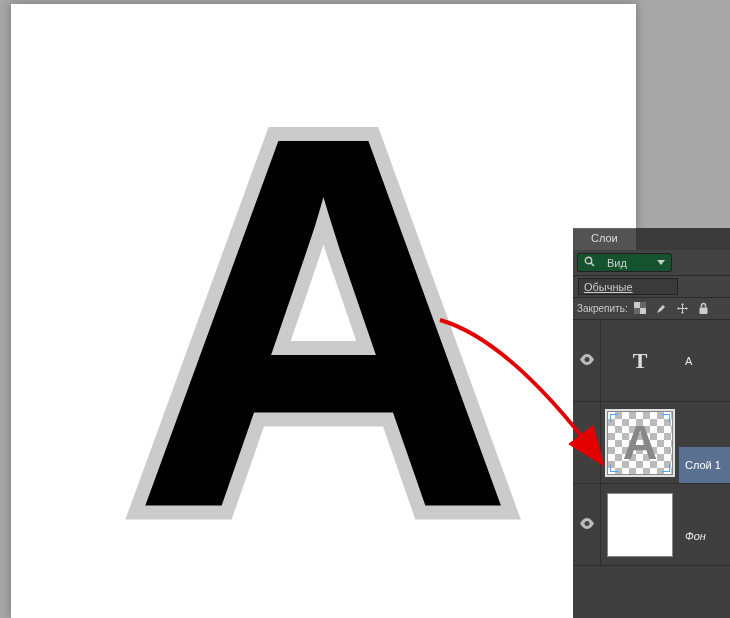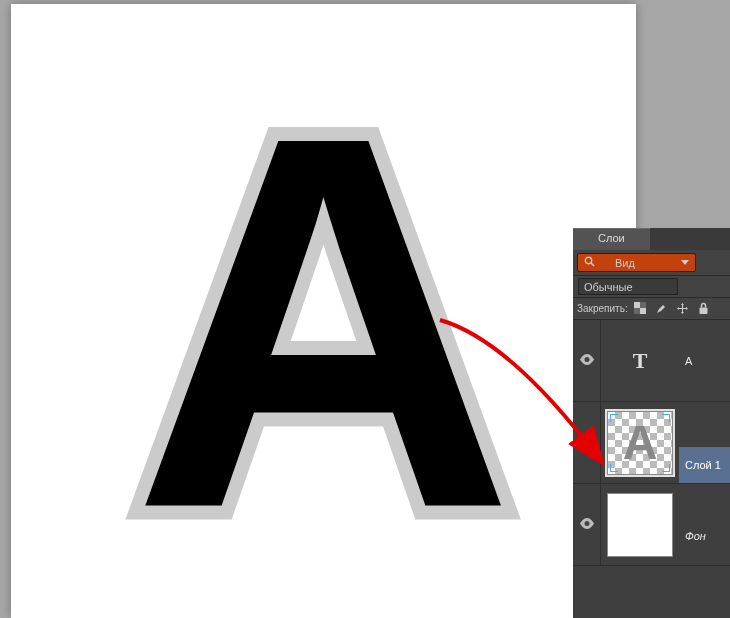--- a/index.html
+++ b/index.html
@@ -46,42 +46,42 @@
       flex-direction: column;
     }
     .panel-tabs {
       height: 22px;
       background: #3a3a3a;
       display: flex;
       align-items: stretch;
     }
     .panel-tab {
       background: #535353;
-      padding: 3px 25px;
+      padding: 3px 18px;
       font-size: 11px;
       color: #ddd;
       border-top: 1px solid #6a6a6a;
     }
     .filter-row {
       height: 26px;
       background: #434343;
       display: flex;
       align-items: center;
       padding: 0 4px;
       gap: 6px;
       border-bottom: 1px solid #2a2a2a;
     }
     .filter-dropdown {
-      background: #c2410c;
+      background: #14532d;
       border: 1px solid #222;
       height: 19px;
       display: flex;
       align-items: center;
       padding: 0 6px;
-      gap: 20px;
+      gap: 12px;
       color: #ccc;
       border-radius: 2px;
     }
     .chevron-down {
       width: 0; height: 0;
       border-left: 4px solid transparent;
       border-right: 4px solid transparent;
       border-top: 5px solid #ccc;
     }
     .blend-row {
@@ -95,20 +95,21 @@
     .blend-dropdown {
       background: #3a3a3a;
       border: 1px solid #222;
       height: 17px;
       width: 100px;
       display: flex;
       align-items: center;
       padding: 0 5px;
       color: #ccc;
       justify-content: space-between;
+      text-decoration: underline;
     }
     .lock-row {
       height: 22px;
       background: #434343;
       display: flex;
       align-items: center;
       padding: 0 5px 0 4px;
       gap: 5px;
       border-bottom: 1px solid #2a2a2a;
       color: #ccc;

